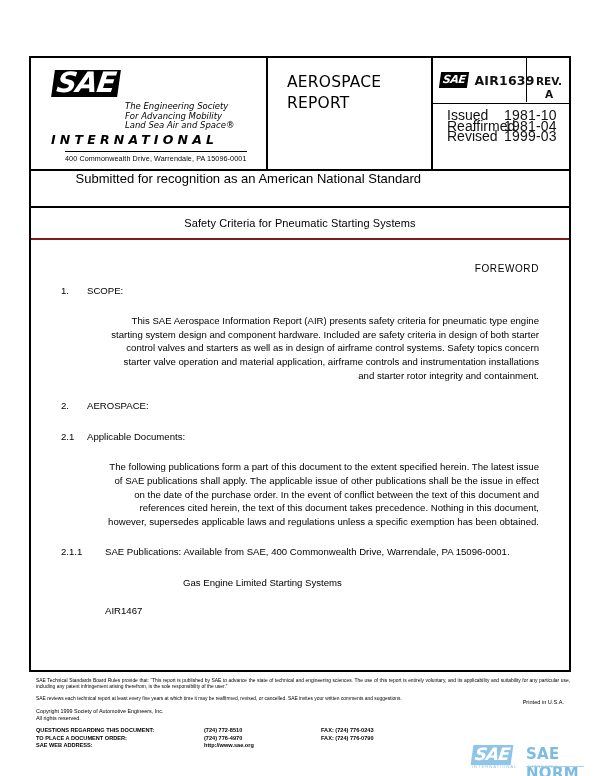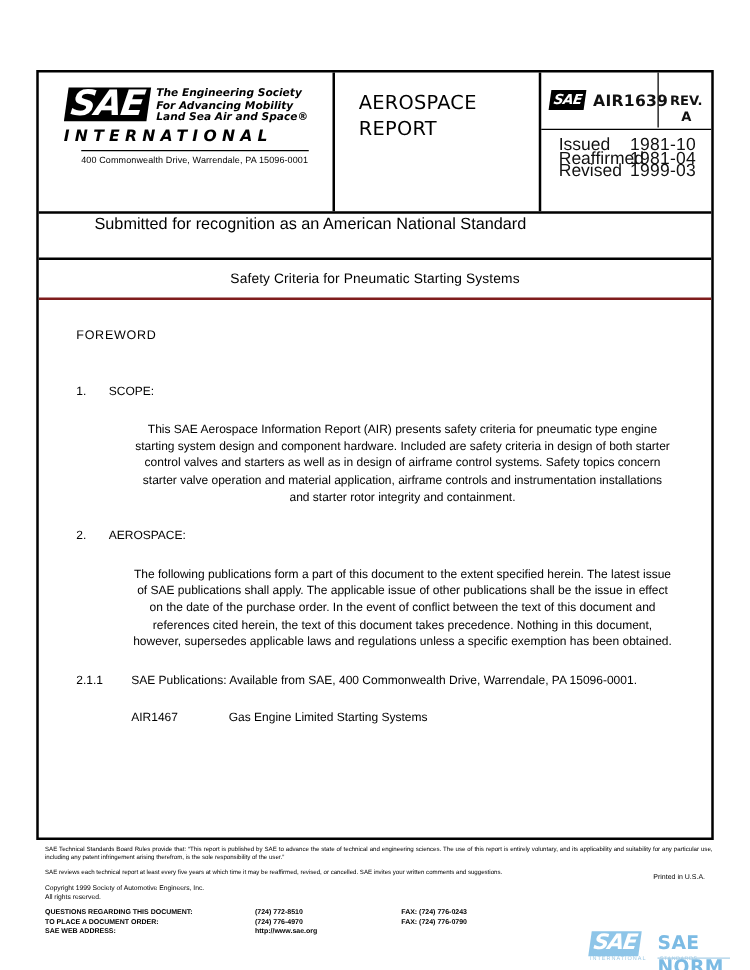--- a/index.html
+++ b/index.html
@@ -67,25 +67,26 @@
     color: #000;
     background: #000;
     color: #fff;
     padding: 2px 4px 3px 4px;
     transform: skewX(-8deg);
   }
   .sae-tag {
     margin-left: 6px;
     font-family: "DejaVu Sans", sans-serif;
     font-style: italic;
-    font-weight: bold;
+    font-weight: normal;
     font-size: 8.5px;
     line-height: 9.5px;
     color: #000;
     padding-top: 1px;
+    margin-top: 31px;
   }
   .sae-tag div { white-space: nowrap; }
   .sae-intl {
     padding-left: 20px;
     font-family: "DejaVu Sans", sans-serif;
     font-weight: bold;
     font-style: italic;
     font-size: 12.5px;
     letter-spacing: 4.2px;
     margin-top: 1px;
@@ -225,43 +226,43 @@
   }
 
   
   .body-area {
     padding: 22px 30px 0 30px;
     font-size: 9.6px;
     line-height: 13.6px;
     color: #000;
   }
   .centered-head {
-    text-align: left;
+    text-align: right;
     font-size: 10px;
     letter-spacing: 0.6px;
-    margin-bottom: 31px;
+    margin-bottom: 8px;
   }
   .para { margin: 0 0 17px 0; }
   .indent-1 { padding-left: 22px; }
   .indent-2 { padding-left: 44px; }
 
   .numbered {
     display: flex;
     margin-bottom: 17px;
   }
   .numbered .num { width: 26px; flex: 0 0 26px; }
   .numbered .num-wide { width: 44px; flex: 0 0 44px; }
   .numbered .txt { flex: 1 1 auto; }
 
   .block-text {
-    text-align: center;
+    text-align: right;
   }
 
   .ref-row { display: flex; margin-top: 16px; padding-left: 44px; }
-  .ref-row .code { width: 78px; flex: 0 0 78px; }
+  .ref-row .code { width: 78px; flex: 0 0 78px; margin-top: 28px; }
 
   
   .footer {
     position: absolute;
     left: 36px;
     top: 678px;
     width: 534px;
     color: #000;
   }
   .legal {
@@ -423,20 +424,24 @@
         <span class="txt">SCOPE:</span>
       </div>
 
       <div class="para indent-2 block-text">This SAE Aerospace Information Report (AIR) presents safety criteria for pneumatic type engine starting system design and component hardware.  Included are safety criteria in design of both starter control valves and starters as well as in design of airframe control systems.  Safety topics concern starter valve operation and material application, airframe controls and instrumentation installations and starter rotor integrity and containment.</div>
 
       <div class="numbered">
         <span class="num">2.</span>
         <span class="txt">AEROSPACE:</span>
       </div>
 
+      <div class="numbered">
+        <span class="num">2.1</span>
+        <span class="txt">Applicable Documents:</span>
+      </div>
 
       <div class="para indent-2 block-text">The following publications form a part of this document to the extent specified herein.  The latest issue of SAE publications shall apply.  The applicable issue of other publications shall be the issue in effect on the date of the purchase order.  In the event of conflict between the text of this document and references cited herein, the text of this document takes precedence.  Nothing in this document, however, supersedes applicable laws and regulations unless a specific exemption has been obtained.</div>
 
       <div class="numbered">
         <span class="num-wide">2.1.1</span>
         <span class="txt">SAE Publications:  Available from SAE, 400 Commonwealth Drive, Warrendale, PA 15096-0001.</span>
       </div>
 
       <div class="ref-row">
         <span class="code">AIR1467</span>

